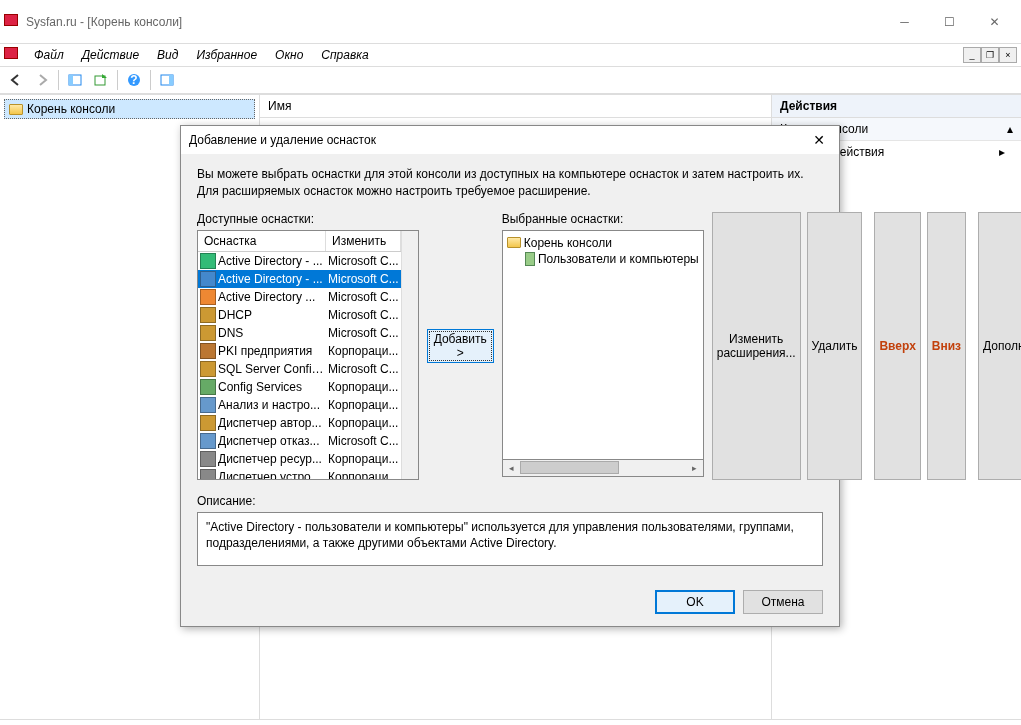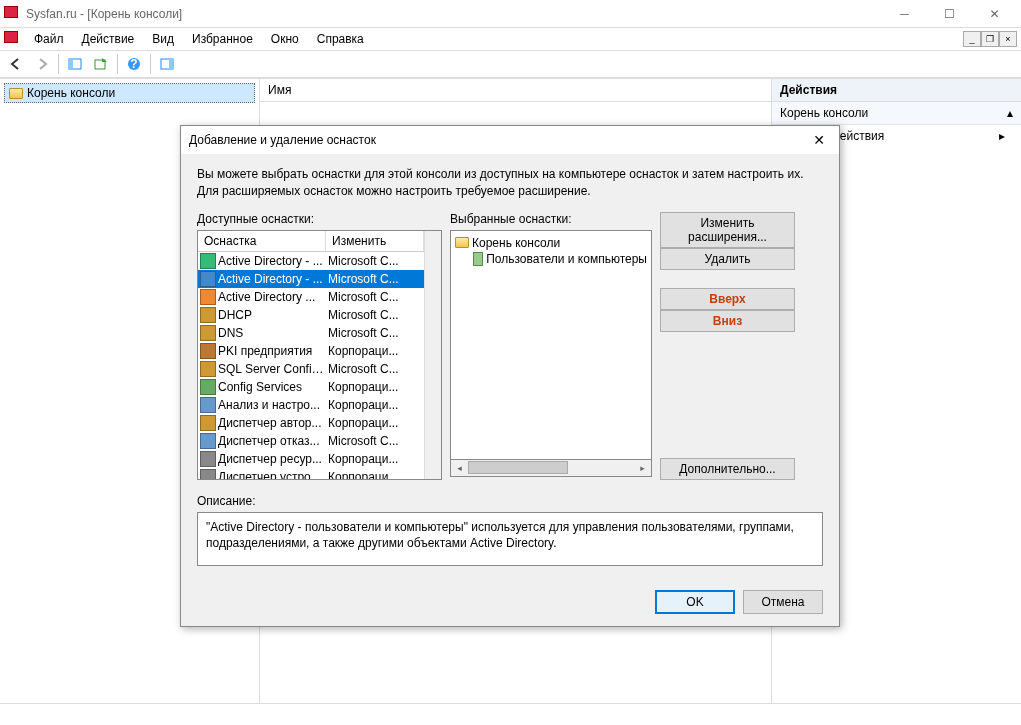--- a/index.html
+++ b/index.html
@@ -1,28 +1,28 @@
 <!DOCTYPE html>
 <html><head>
 <meta charset="utf-8">
 <style>
 * { box-sizing: border-box; margin: 0; padding: 0; font-family: "Segoe UI", Tahoma, sans-serif; font-size: 12px; }
 body { background: #fff; width: 1021px; height: 725px; overflow: hidden; position: relative; }
 
 
-.titlebar { height: 28px; display: flex; align-items: center; padding: 0 4px; border-bottom: 1px solid #ddd; }
+.titlebar { height: 44px; display: flex; align-items: center; padding: 0 4px; border-bottom: 1px solid #ddd; }
 .titlebar .icon { width: 16px; height: 16px; margin-right: 6px; }
 .titlebar .title { color: #666; flex: 1; }
 .winctrl { display: flex; }
 .winctrl div { width: 45px; height: 28px; display: flex; align-items: center; justify-content: center; color: #666; }
 
 
 .menubar { height: 22px; display: flex; align-items: center; padding: 0 4px; gap: 2px; }
 .menubar .icon { width: 16px; height: 16px; margin-right: 4px; }
-.menubar span.mi { padding: 2px 8px; cursor: default; }
+.menubar span.mi { padding: 2px 8px; cursor: default; font-style: italic; }
 .mdi-ctrl { margin-left: auto; display: flex; gap: 0; }
 .mdi-ctrl div { width: 18px; height: 16px; border: 1px solid #aaa; display: flex; align-items: center; justify-content: center; font-size: 9px; background: #f0f0f0; }
 
 
 .toolbar { height: 28px; border-top: 1px solid #ddd; border-bottom: 1px solid #ddd; display: flex; align-items: center; padding: 0 4px; gap: 2px; }
 .toolbar .btn { width: 24px; height: 24px; display: flex; align-items: center; justify-content: center; border: 1px solid transparent; }
 .toolbar .sep { width: 1px; height: 20px; background: #ccc; margin: 0 2px; }
 
 
 .main { display: flex; height: calc(725px - 28px - 22px - 28px - 22px); border-top: 1px solid #ddd; }
@@ -66,21 +66,21 @@
 
 .sel-col { width: 202px; }
 .sel-tree { border: 1px solid #888; background: #fff; height: 230px; padding: 4px; overflow: hidden; }
 .sel-tree .node { display: flex; align-items: center; gap: 3px; padding: 1px 0; white-space: nowrap; }
 .sel-tree .child { margin-left: 18px; }
 .sel-scroll { height: 17px; border: 1px solid #888; border-top: none; background: #f0f0f0; display: flex; align-items: center; }
 .sel-scroll .arrow { width: 17px; text-align: center; color: #666; font-size: 9px; }
 .sel-scroll .track { flex: 1; }
 .sel-scroll .thumb { width: 60%; height: 13px; background: #cdcdcd; border: 1px solid #aaa; }
 
-.right-btns { width: 135px; display: flex; flex-direction: column; }
+.right-btns { width: 135px; display: flex; gap: 6px; }
 .right-btns button { padding: 3px 4px; border: 1px solid #adadad; background: #e1e1e1; cursor: default; }
 .right-btns button:disabled { color: #c2410c; font-weight: bold; }
 .right-btns .spacer { flex: 1; }
 
 .desc-section { margin-top: 14px; }
 .desc-label { margin-bottom: 4px; }
 .desc-box { border: 1px solid #888; background: #fff; padding: 6px 8px; height: 54px; line-height: 1.35; }
 
 .dialog-footer { display: flex; justify-content: flex-end; gap: 8px; padding: 12px 16px; }
 .dialog-footer button { width: 80px; padding: 3px 0; border: 1px solid #adadad; background: #e1e1e1; cursor: default; }
@@ -267,20 +267,23 @@
                   <span class="ic" style="background:#888;border:1px solid rgba(0,0,0,.3);"></span>
                   <span class="nm">Диспетчер устро...</span>
                   <span class="pv">Корпораци...</span>
                 </div>
               </div>
           </div>
           <div class="scroll-strip"></div>
         </div>
       </div>
 
+      <div class="mid-col">
+        <button class="add-btn">Добавить &gt;</button>
+      </div>
 
       <div class="sel-col">
         <div class="col-label">Выбранные оснастки:</div>
         <div class="sel-tree">
           <div class="node">
             <span class="folder-ic"></span>
             <span>Корень консоли</span>
           </div>
           <div class="node child">
             <span style="display:inline-block;width:14px;height:14px;background:#9c8;border:1px solid #585;"></span>

